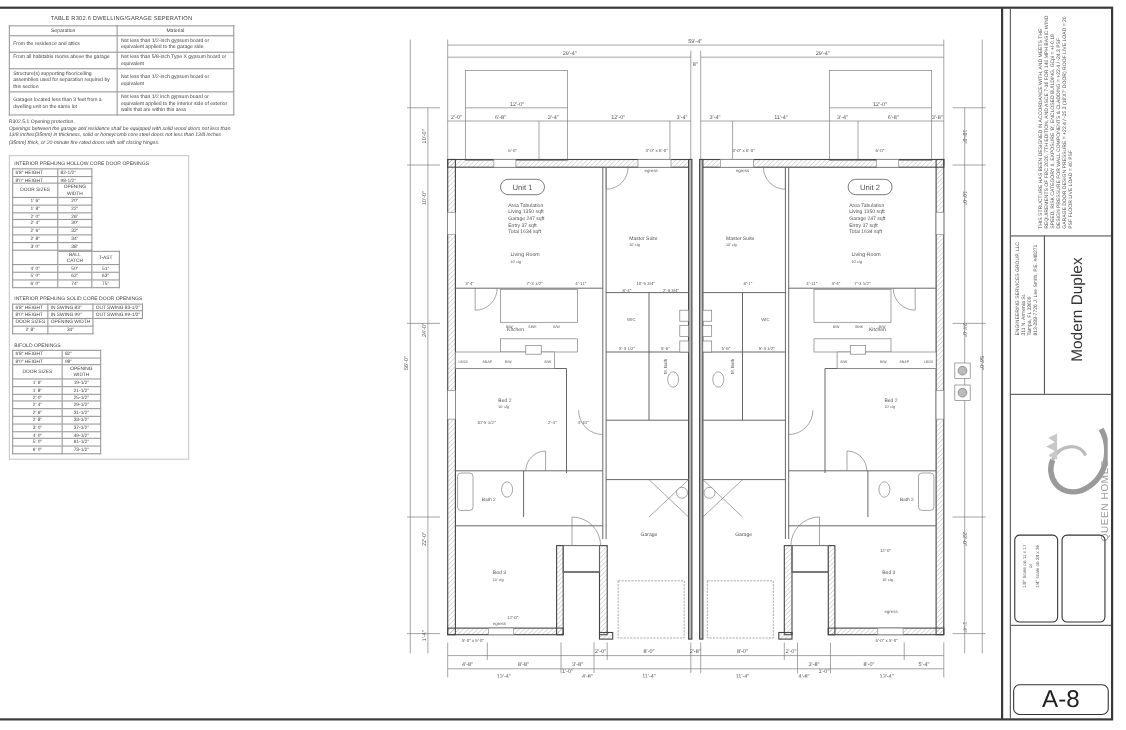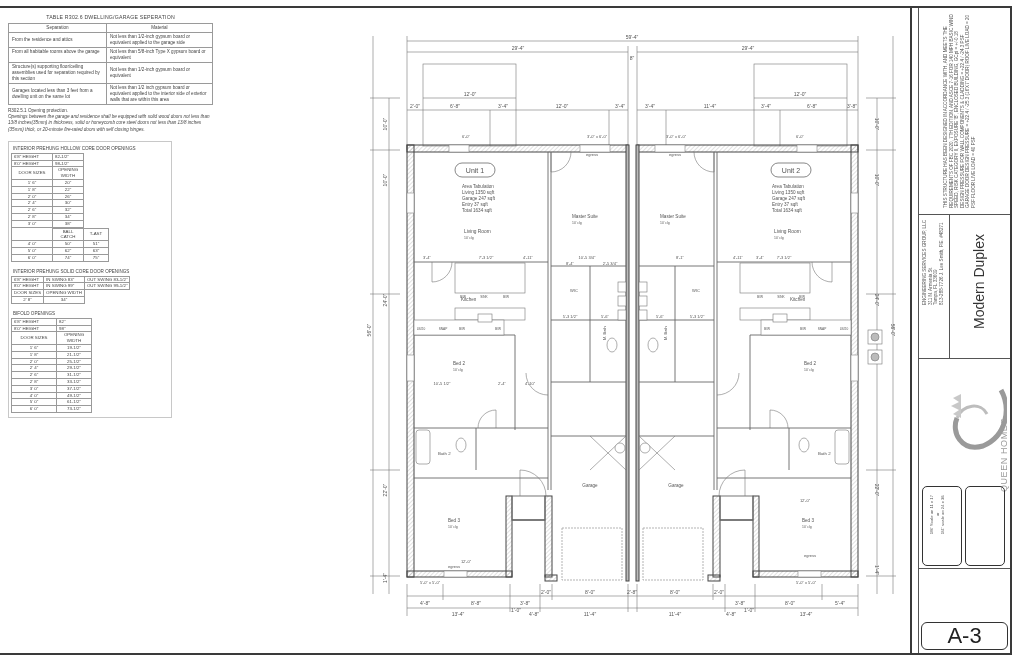--- a/index.html
+++ b/index.html
@@ -601,15 +601,15 @@
       <div class="vtext brand" style="left:80px;top:60px">QUEEN HOMES</div>
       <div class="scalebox" style="left:3px;top:128px;width:40px;height:80px">
         <div class="vtext" style="left:6px;top:8px;font-size:4.2px;line-height:5.6px;text-align:center">
           <div>1/8" Scale on 11 x 17</div>
           <div>or</div>
           <div>1/4" scale on 24 x 36</div>
         </div>
       </div>
       <div class="scalebox" style="left:46px;top:128px;width:40px;height:80px"></div>
     </div>
-    <div class="sheet" style="top:614px;height:28px">A-3</div>
+    <div class="sheet" style="top:614px;height:28px">A-8</div>
   </div>
 </div>
 
 </body></html>

